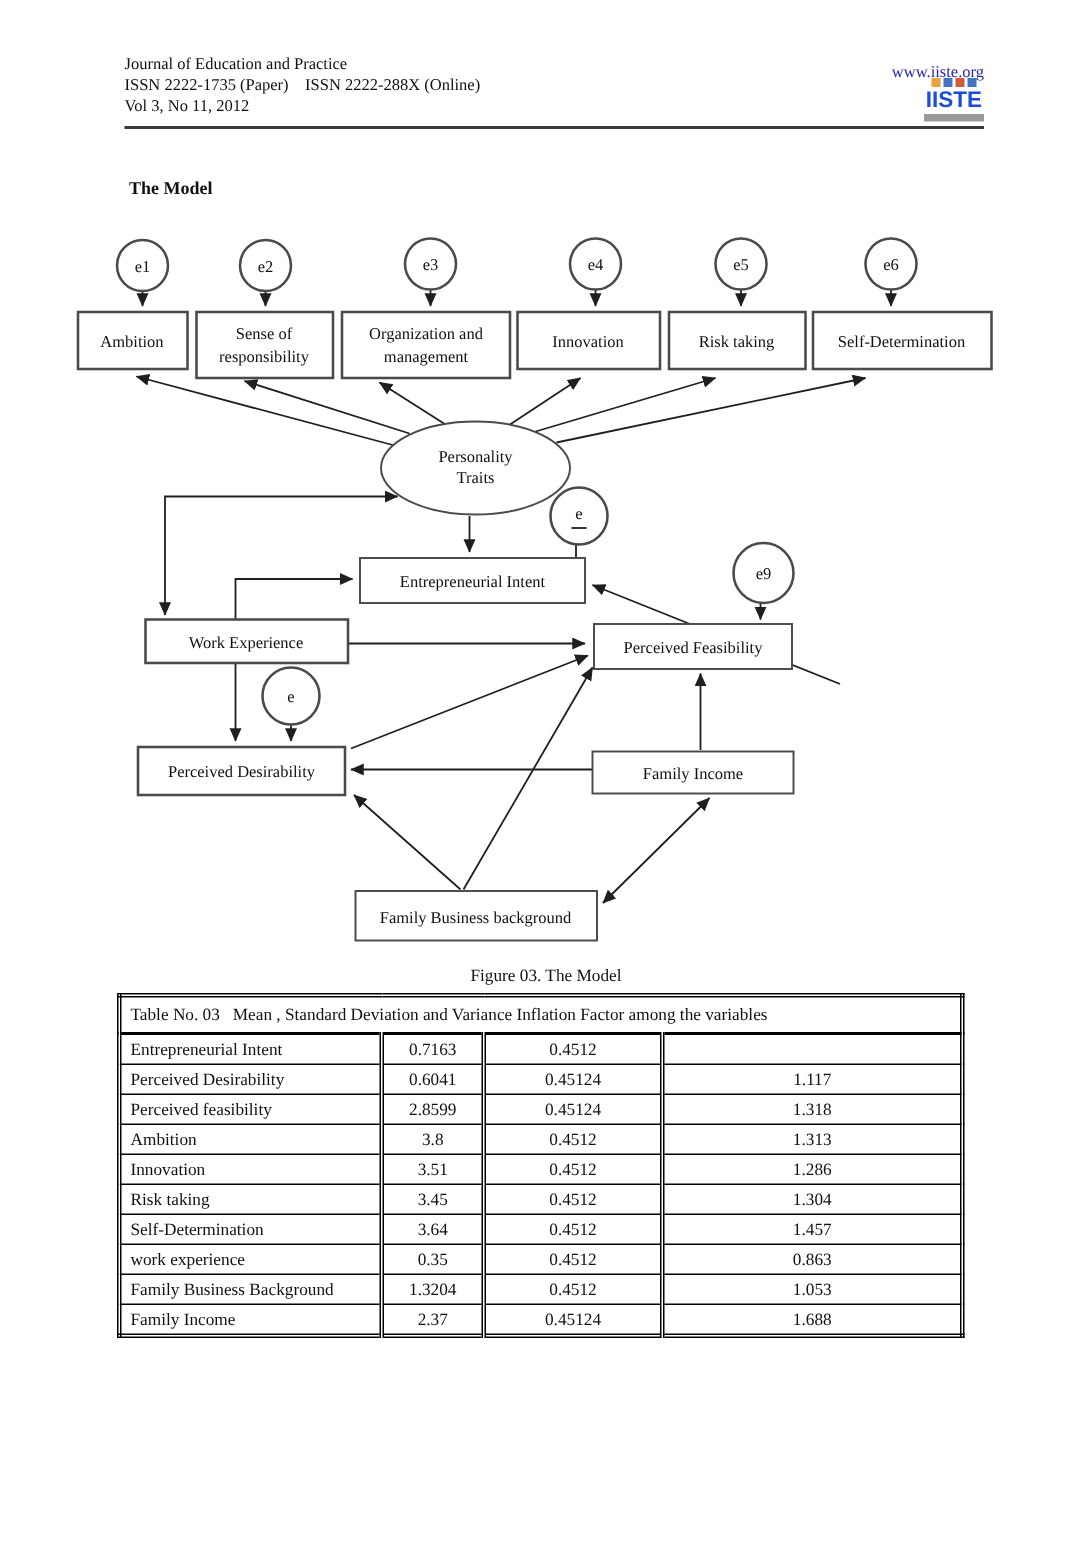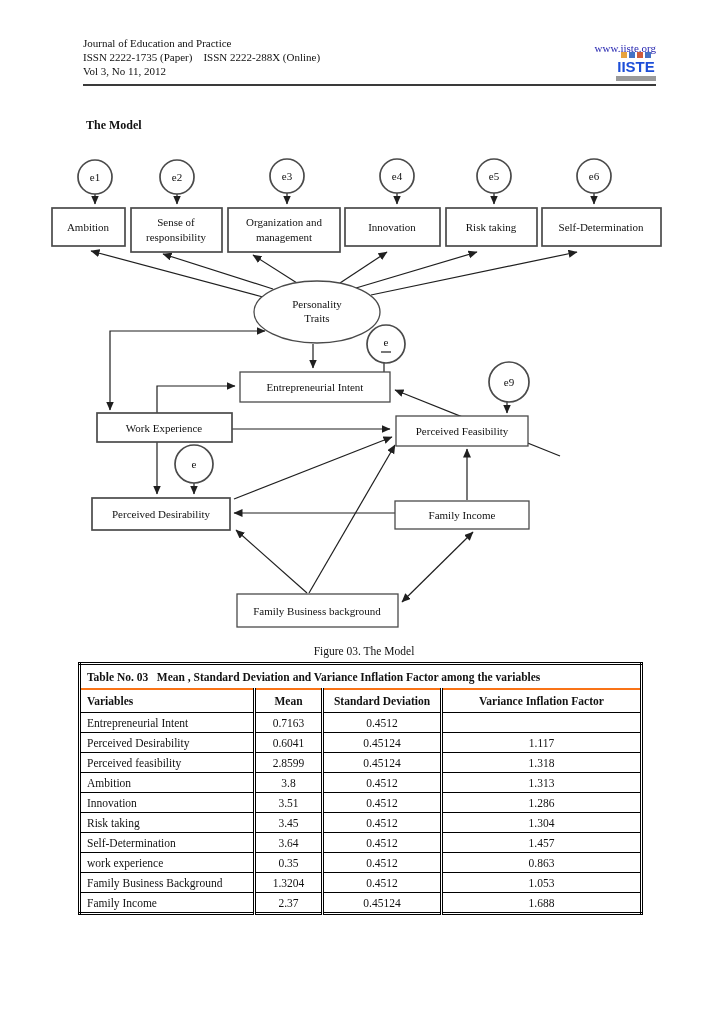--- a/index.html
+++ b/index.html
@@ -27,21 +27,21 @@
   .conn{stroke:#1f1f1f;stroke-width:1.2;fill:none;}
   
   .fig-caption{position:absolute;left:0;top:645px;width:728px;text-align:center;font-size:11.5px;}
   
   table.stats{
     position:absolute;left:78px;top:662px;width:562px;
     border-collapse:collapse;border:3px double #000;
     font-size:11.5px;table-layout:fixed;
   }
   table.stats td,table.stats th{border:1px solid #000;padding:1px 6px;height:17px;overflow:hidden;white-space:nowrap;}
-  table.stats .title-cell{font-weight:bold;border-bottom:2px solid #f97316;height:21px;}
+  table.stats .title-cell{font-weight:normal;border-bottom:2px solid #000000;height:21px;}
   table.stats th{font-weight:bold;text-align:center;height:20px;}
   table.stats th.cell-left{text-align:left;}
   .cell-left{text-align:left;}
   .cell-center{text-align:center;}
   table.stats .vdiv{border-left:3px double #000;}
   
   .page-num{position:absolute;left:0;top:966px;width:728px;text-align:center;font-size:11px;}
 </style>
 </head>
 <body>
@@ -192,26 +192,20 @@
     <colgroup>
       <col style="width:175px">
         <col style="width:68px">
         <col style="width:119px">
         <col style="width:200px">
     </colgroup>
     <thead>
       <tr>
         <td class="title-cell cell-left" colspan="4">Table No. 03&nbsp;&nbsp; Mean , Standard Deviation and Variance Inflation Factor among the variables</td>
       </tr>
-      <tr>
-        <th class="cell-left">Variables</th>
-        <th class="vdiv">Mean</th>
-        <th class="vdiv">Standard Deviation</th>
-        <th class="vdiv">Variance Inflation Factor</th>
-      </tr>
     </thead>
     <tbody>
         <tr>
           <td class="cell-left">Entrepreneurial Intent</td>
           <td class="cell-center vdiv">0.7163</td>
           <td class="cell-center vdiv">0.4512</td>
           <td class="cell-center vdiv"></td>
         </tr>
         <tr>
           <td class="cell-left">Perceived Desirability</td>

